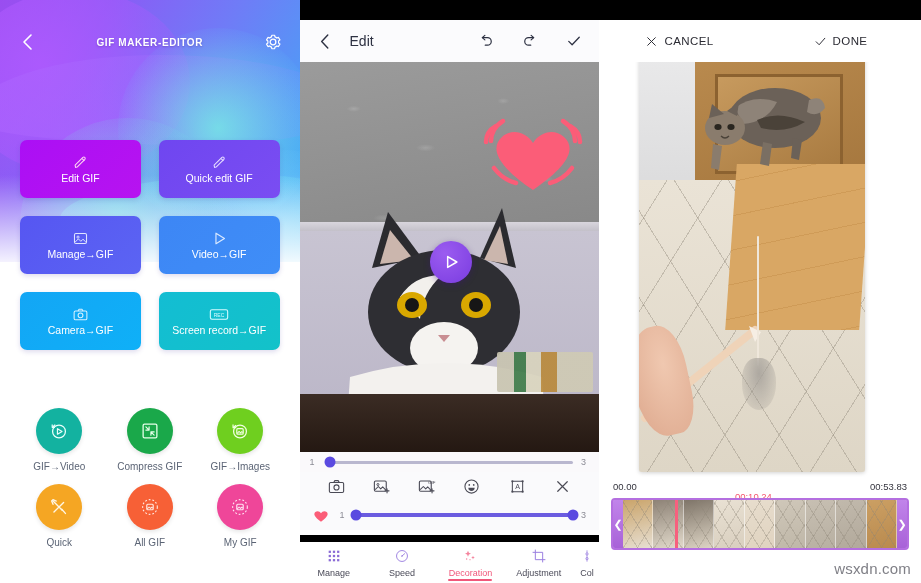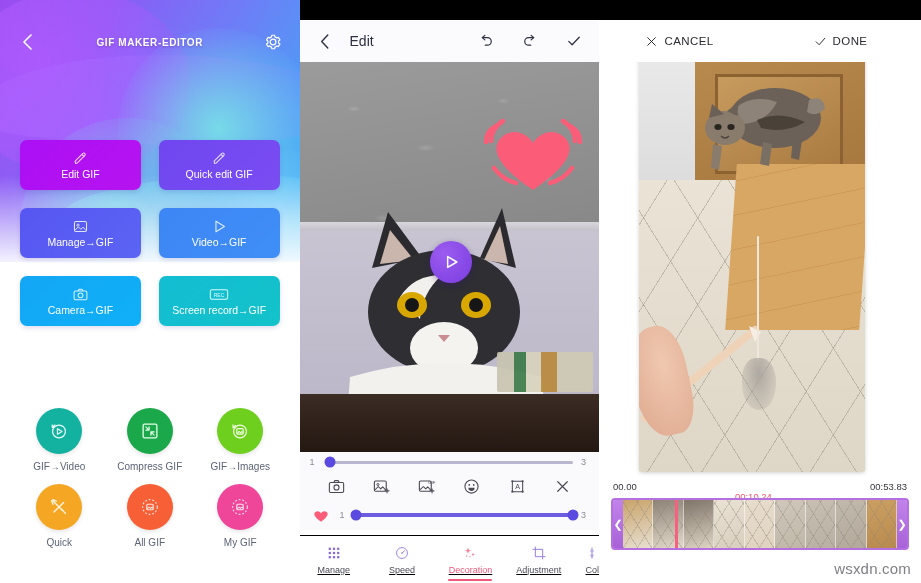--- a/index.html
+++ b/index.html
@@ -57,21 +57,21 @@
     flex: 1; text-align: center; color: #fff;
     font-size: 10px; font-weight: bold; letter-spacing: .6px;
     text-shadow: 0 1px 2px rgba(60,30,140,.35);
   }
   .icon-btn { width: 26px; height: 26px; display:flex; align-items:center; justify-content:center; cursor:pointer; }
   .icon-btn svg { display: block; }
 
   .tiles { position: absolute; left: 0; right: 0; top: 140px; z-index: 6; padding: 0 20px; }
   .tile-row { display: flex; gap: 18px; margin-bottom: 18px; }
   .tile {
-    flex: 1; height: 50px; border-radius: 7px;
+    flex: 1; height: 58px; border-radius: 7px;
     display: flex; flex-direction: column; align-items: center; justify-content: center;
     color: #fff; font-size: 10.5px; gap: 2px; cursor: pointer;
     box-shadow: 0 2px 5px rgba(80,60,160,.18);
   }
   .tile .ti { height: 17px; display:flex; align-items:center; }
   .tile-label { line-height: 1; }
   .t-edit  { background: linear-gradient(135deg,#ab0ff5,#b713f0); }
   .t-quick { background: linear-gradient(135deg,#6f46f0,#7a4df2); }
   .t-img   { background: linear-gradient(135deg,#5656f2,#5b64f3); }
   .t-vid   { background: linear-gradient(135deg,#3d86f5,#3f8ef7); }
@@ -161,32 +161,32 @@
 
   .mid-slider-b {
     position: absolute; top: 500px; left: 0; right: 0; height: 30px;
     display: flex; align-items: center; padding: 0 10px; gap: 8px; background: #fafafc;
   }
   .sticker-chip { width: 22px; height: 20px; display:flex; align-items:center; justify-content:center; }
   .track-b { flex: 1; height: 3.5px; background: #6b5ce0; border-radius: 2px; position: relative; }
 
   .mid-nav {
     position: absolute; bottom: 0; left: 0; right: 0; height: 48px;
-    background: #fff; border-top: 1px solid #000000;
-    display: flex; align-items: center; text-decoration: underline;
+    background: #fff; border-top: 7px solid #000000;
+    display: flex; align-items: center;
   }
   .nav-item { flex: 1; display: flex; flex-direction: column; align-items: center; gap: 4px;
               cursor: pointer; position: relative; height: 100%; justify-content: center; }
   .nav-item .nl { font-size: 9px; color: #4a4a58; }
   .nav-item.active .nl { color: #f0577a; }
   .nav-item.active::after {
     content: ""; position: absolute; bottom: 2px; left: 50%; transform: translateX(-50%);
     width: 44px; height: 2px; background: #f0577a; border-radius: 1px;
   }
-  .nav-item.clipped { flex: 0 0 26px; overflow: hidden; align-items: flex-end; padding-left: 2px; }
+  .nav-item.clipped { flex: 0 0 26px; overflow: hidden; align-items: center; padding-left: 2px; }
 
   
   .right-header {
     position: absolute; top: 20px; left: 0; right: 0; height: 42px;
     background: #fff; display: flex; align-items: center; z-index: 5;
   }
   .rh-btn { flex: 1; display: flex; align-items: center; justify-content: center; gap: 6px;
             font-size: 11.5px; color: #2b2b33; letter-spacing: .4px; cursor: pointer; }
 
   .right-photo {

